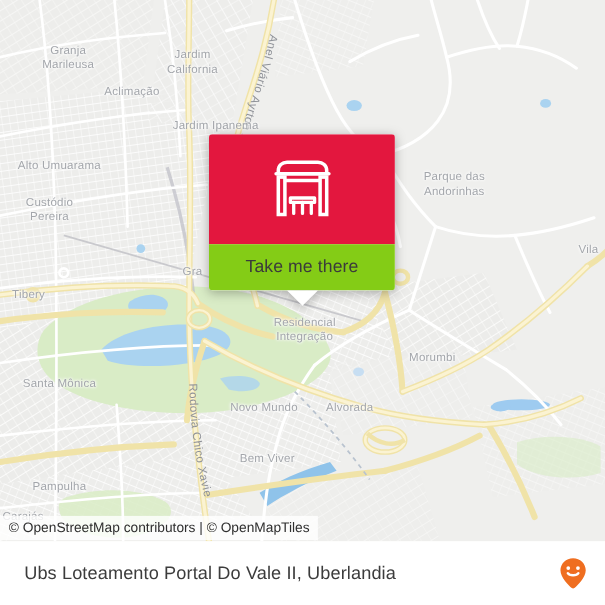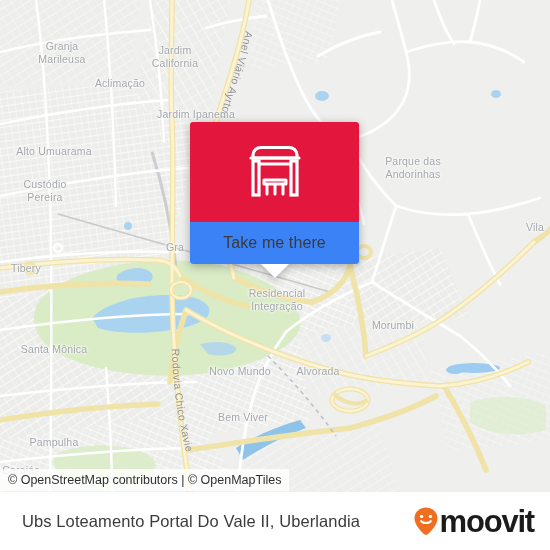--- a/index.html
+++ b/index.html
@@ -64,21 +64,21 @@
   }
   #popup-icon-area {
     height: 100px;
     background: #e3173e;
     display: flex;
     align-items: center;
     justify-content: center;
   }
   #popup-label {
     height: 42px;
-    background: #3b82f6;
+    background: #84cc16;
     color: #3b3b3b;
     font-size: 16px;
     display: flex;
     align-items: center;
     justify-content: center;
     letter-spacing: 0.1px;
   }
   #popup-tail {
     position: absolute;
     left: 50%;
@@ -352,17 +352,16 @@
 
   <div id="footer">
     <div id="footer-title">Ubs Loteamento Portal Do Vale II, Uberlandia</div>
     <div id="brand">
       <svg width="26" height="30" viewBox="0 0 26 30">
         <path d="M13 1.4 C6.6 1.4 1.5 6.3 1.5 12.4 C1.5 19.2 9.2 26.4 11.8 28.6 C12.5 29.2 13.5 29.2 14.2 28.6 C16.8 26.4 24.5 19.2 24.5 12.4 C24.5 6.3 19.4 1.4 13 1.4 Z" fill="#ef6e20"></path>
         <circle cx="8.6" cy="10.4" r="1.7" fill="#ffffff"></circle>
         <circle cx="17.4" cy="10.4" r="1.7" fill="#ffffff"></circle>
         <path d="M8.2 15.1 C9.8 17.6 16.2 17.6 17.8 15.1" stroke="#ffffff" stroke-width="2.2" fill="none" stroke-linecap="round"></path>
       </svg>
-      <div id="brand-wordmark">moovit</div>
     </div>
   </div>
 
 </div>
 
 </body></html>

